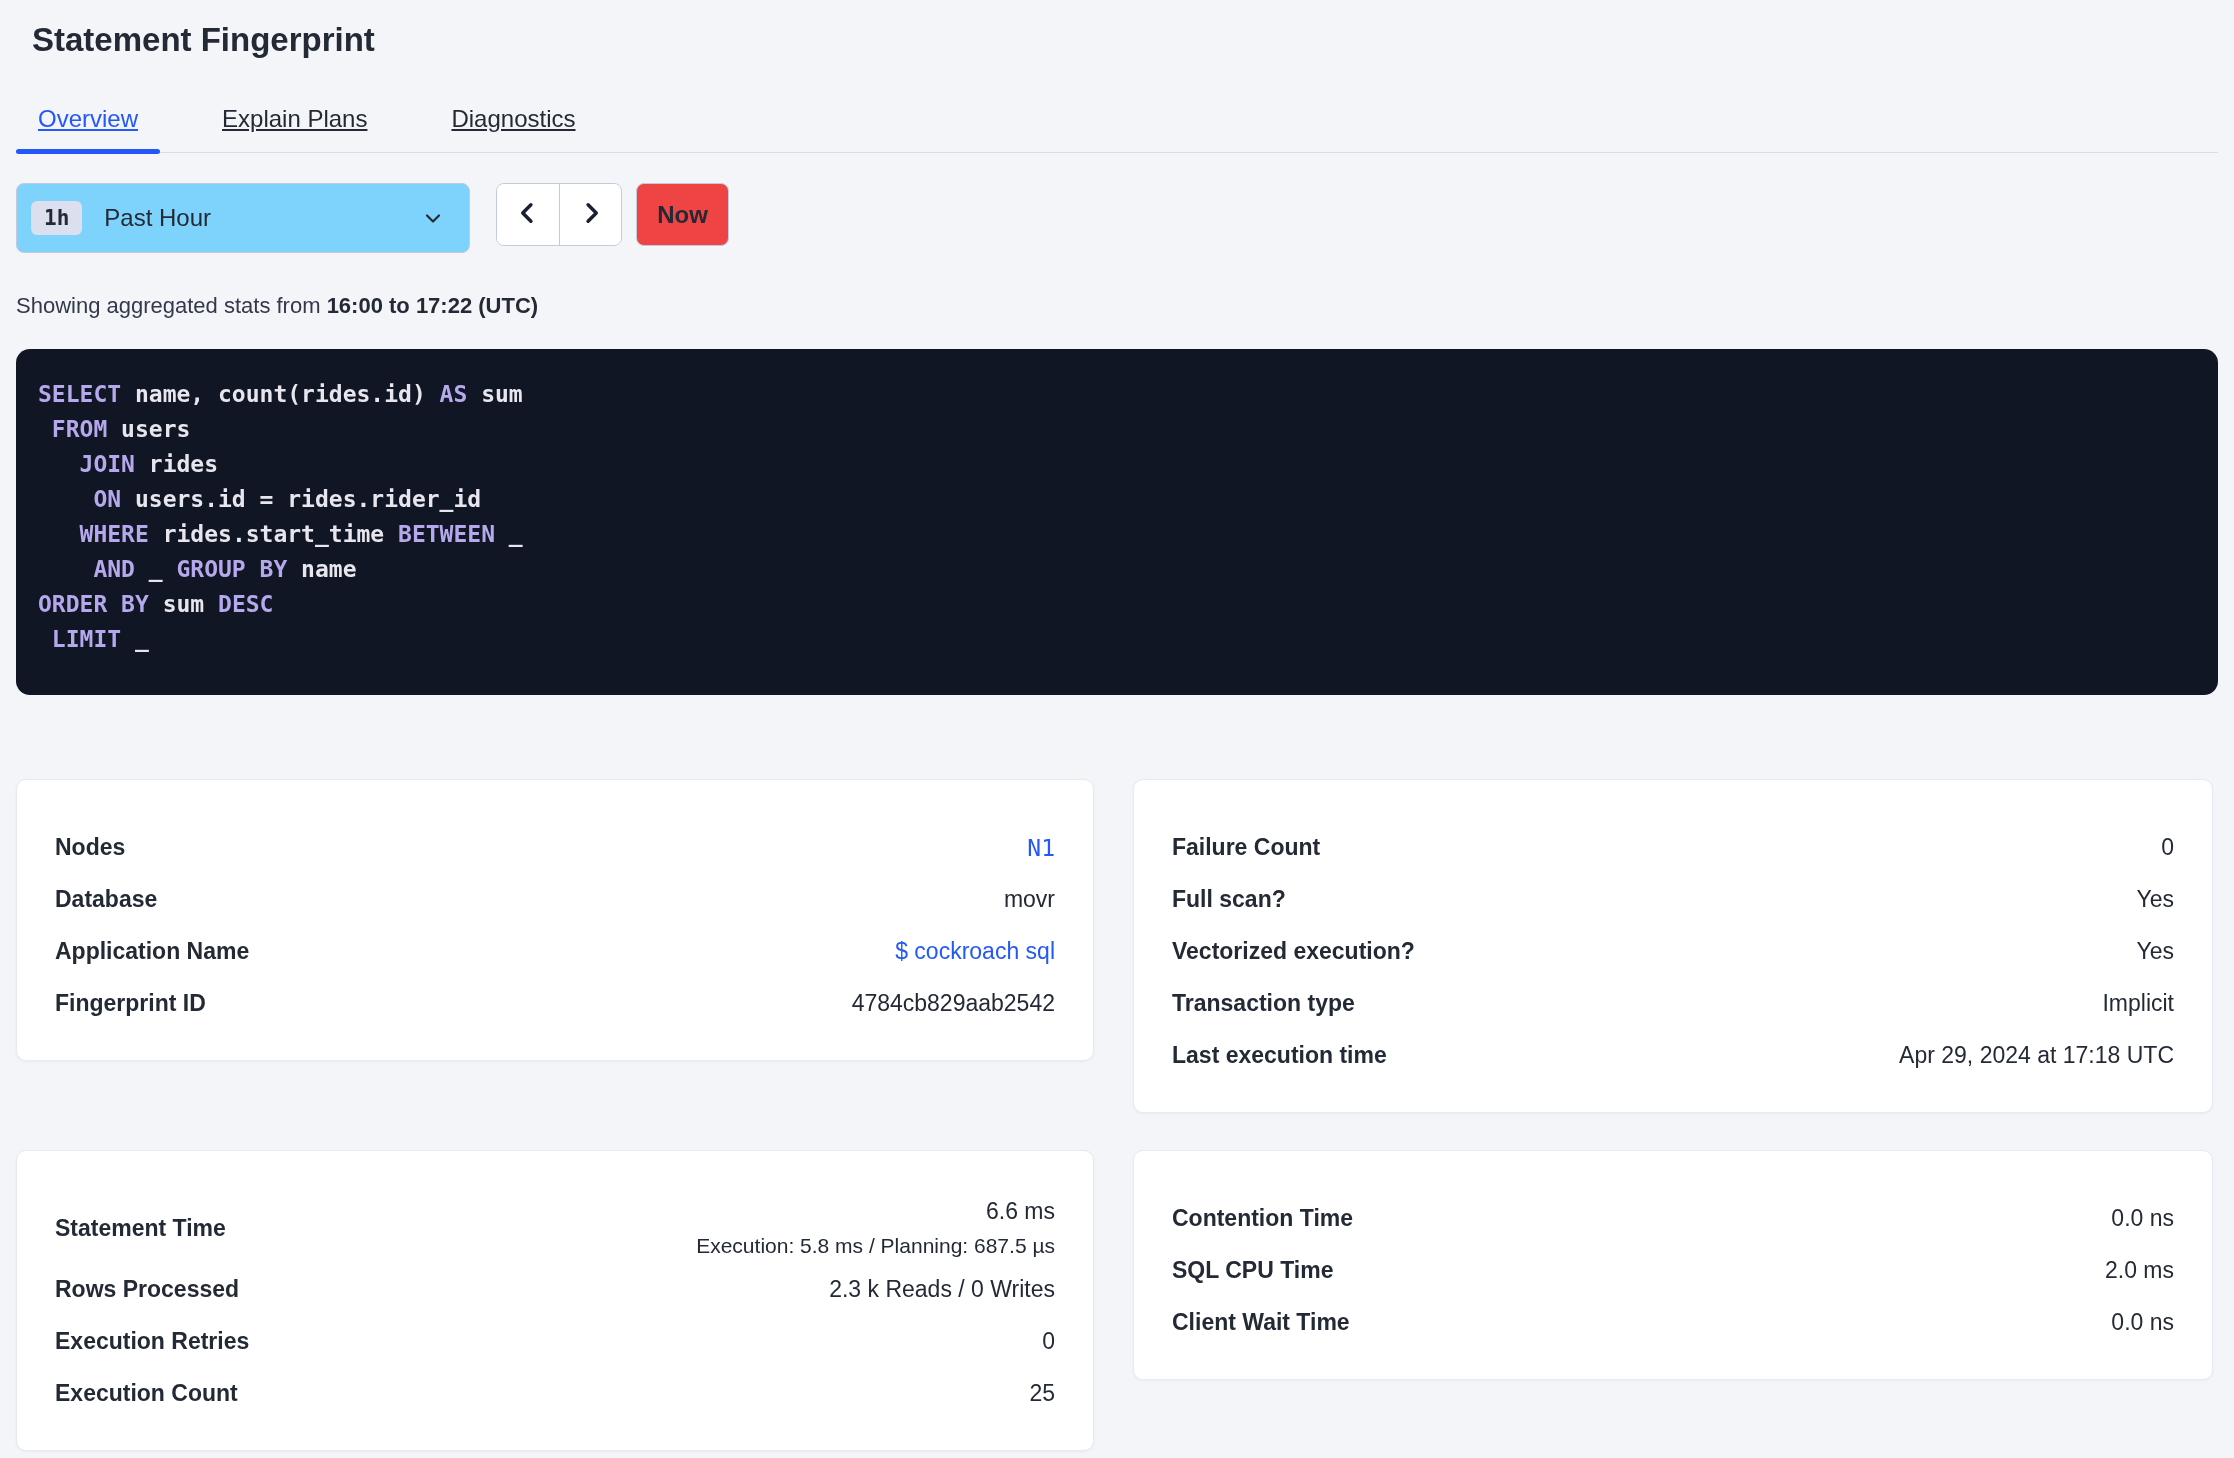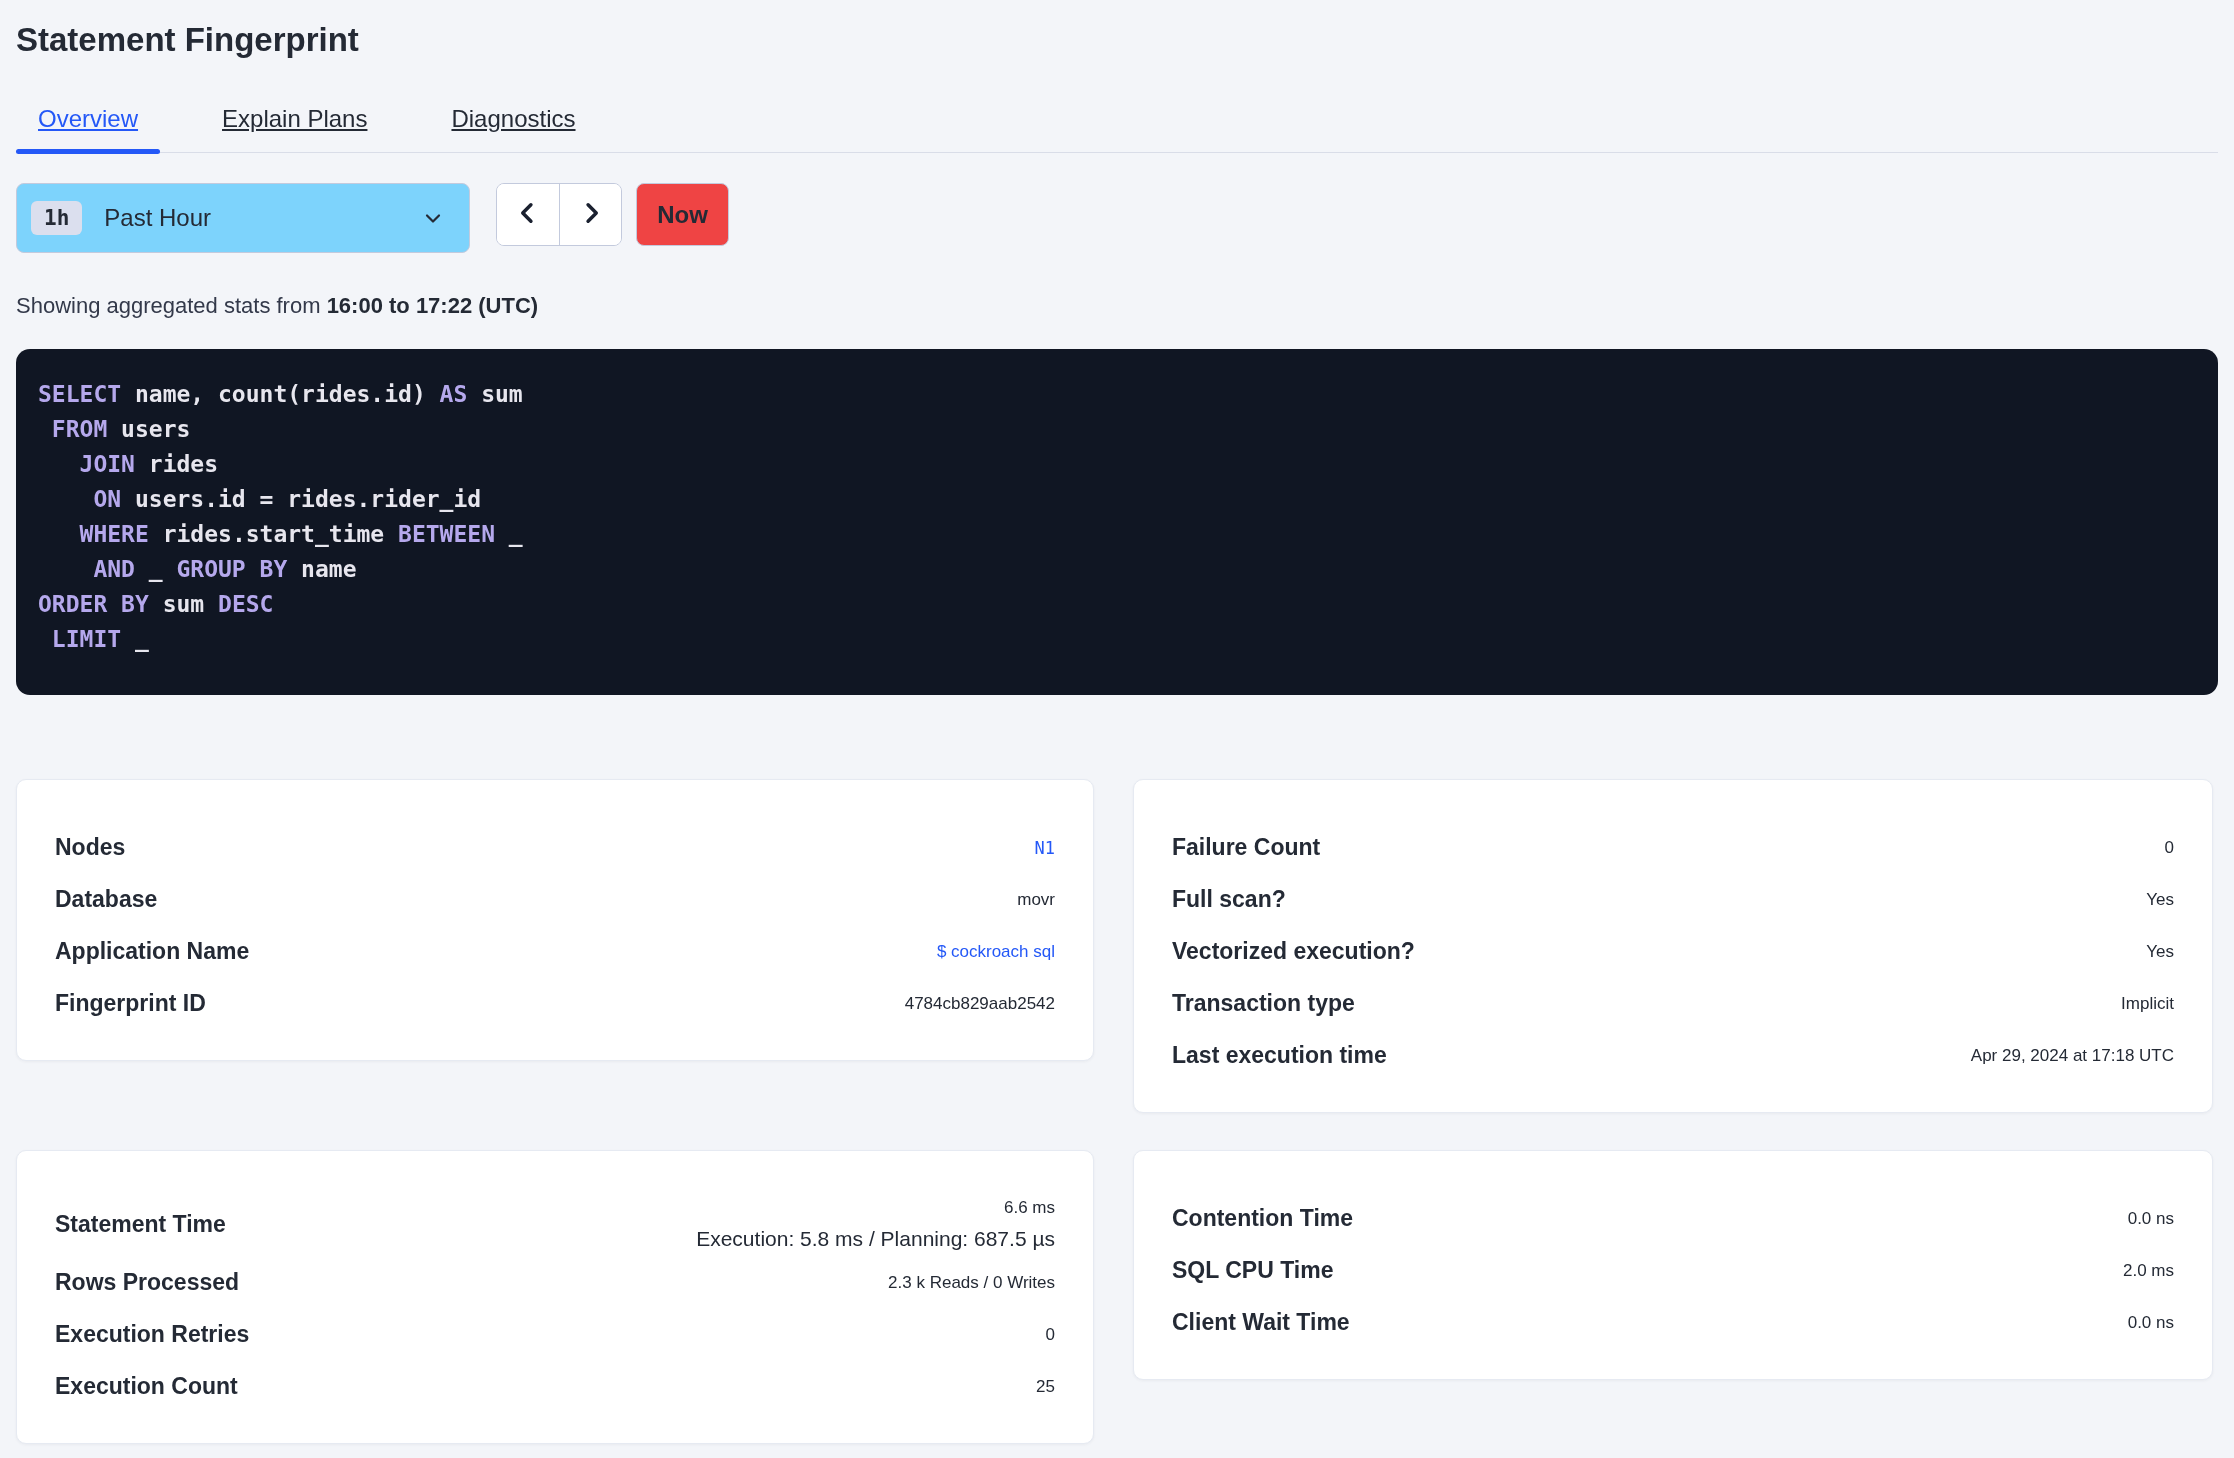--- a/index.html
+++ b/index.html
@@ -5,21 +5,21 @@
   html,body{margin:0;padding:0;}
   body{
     width:2234px;height:1458px;overflow:hidden;
     background:#f3f5f9;color:#242a35;
     font-family:"Liberation Sans",sans-serif;
     -webkit-font-smoothing:antialiased;
   }
   .page{padding:0 16px;position:relative;}
 
   .page-title{
-    margin:20px 0 0 0;font-size:33px;line-height:40px;font-weight:bold;color:#242a35;
+    margin:20px 0 0 16px;font-size:33px;line-height:40px;font-weight:bold;color:#242a35;
   }
 
   
   .tabs{display:flex;margin-top:30px;border-bottom:1px solid #d9dde8;}
   .tab{
     font-size:24px;line-height:30px;padding:14px 22px 18px 22px;margin-right:40px;
     color:#242a35;cursor:pointer;position:relative;white-space:nowrap;text-decoration:underline;
   }
   .tab.active{color:#2458f7;}
   .tab.active::after{
@@ -77,21 +77,21 @@
   .card{
     background:#fff;border:1px solid #e6eaf2;border-radius:10px;
     box-shadow:0 1px 3px rgba(36,42,53,0.05);
     box-sizing:border-box;padding:36px 38px;
   }
   .card.col-left{width:1078px;}
   .card.col-right{width:1080px;}
   .crow{display:flex;justify-content:space-between;align-items:center;min-height:52px;box-sizing:border-box;padding-top:11px;}
   .crow .clabel{font-size:23px;font-weight:bold;color:#242a35;}
   .cvalue-wrap{text-align:right;}
-  .crow .cvalue{font-size:17px;color:#242a35;}
+  .crow .cvalue{font-size:23px;color:#242a35;}
   .crow .cvalue.link{color:#2458f7;cursor:pointer;}
   .crow .csub{font-size:21px;color:#242a35;margin-top:9px;}
 </style>
 </head>
 <body>
 
 <div class="page">
 
   <h1 class="page-title">Statement Fingerprint</h1>
 

